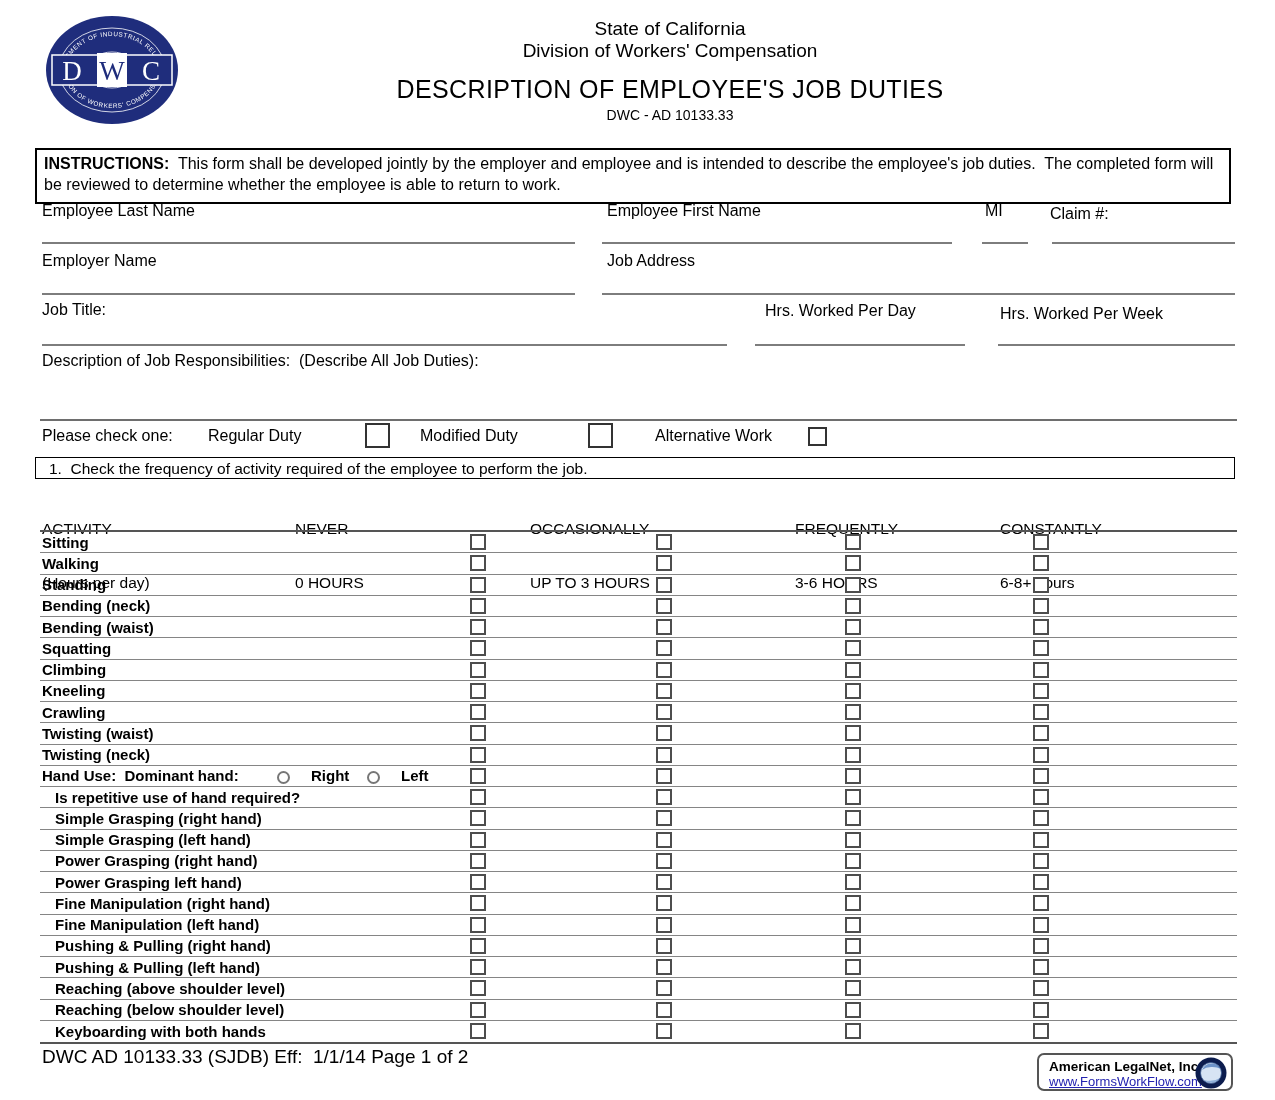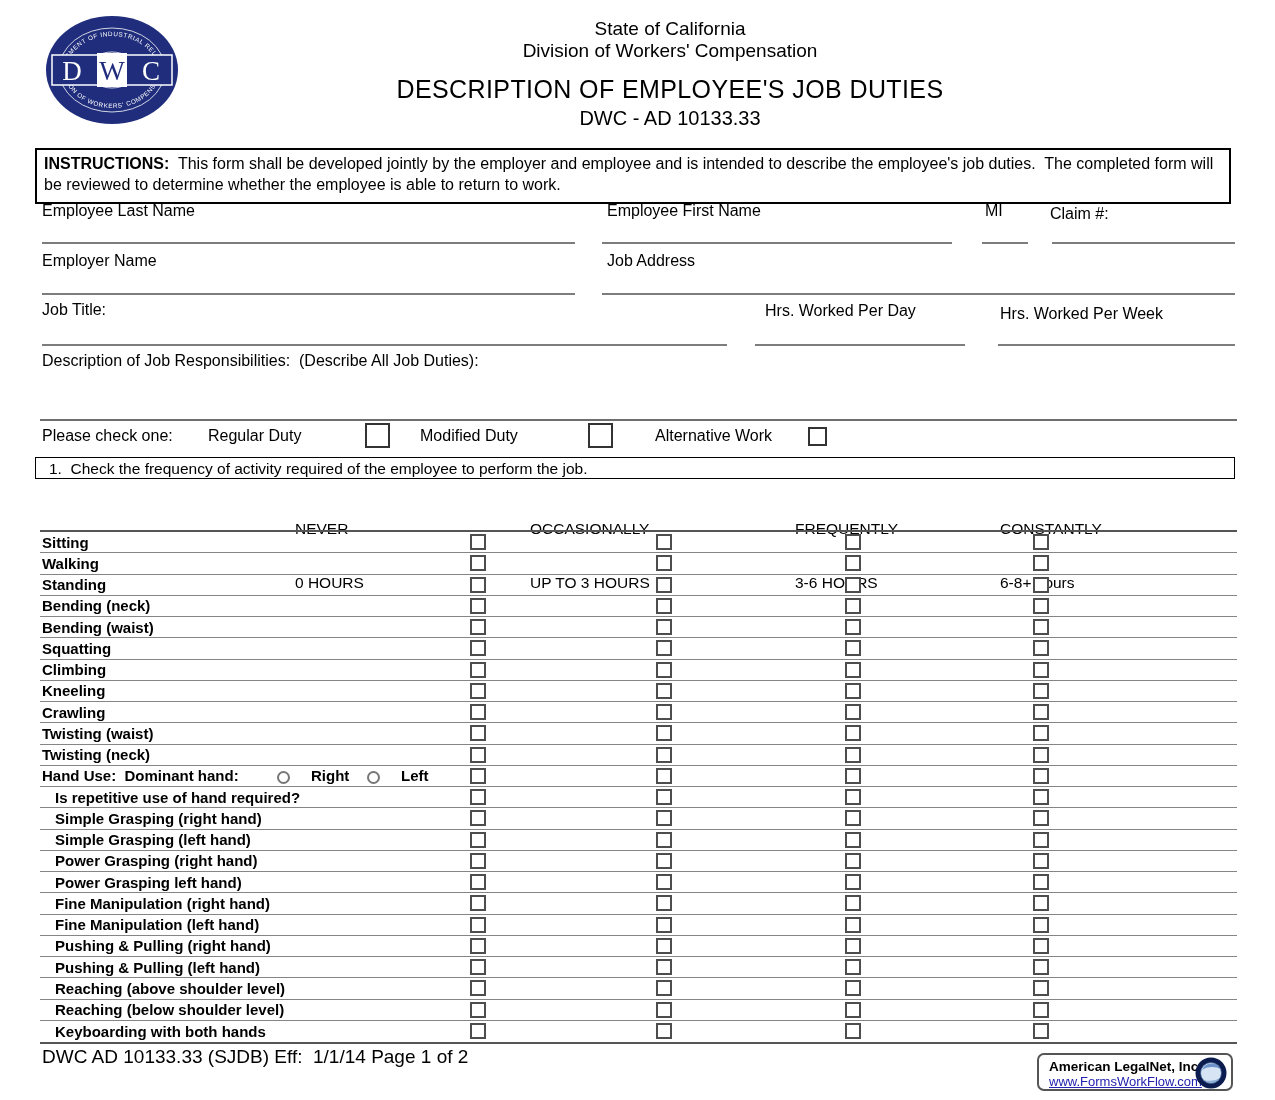--- a/index.html
+++ b/index.html
@@ -3,21 +3,21 @@
 <meta charset="utf-8">
 <style>
   html,body{margin:0;padding:0;background:#fff;}
   .page{position:relative;width:1275px;height:1100px;background:#fff;color:#000;
         font-family:"Liberation Sans", sans-serif;overflow:hidden;}
 
   
   .hdr{position:absolute;left:120px;top:18px;width:1100px;text-align:center;}
   .hdr .l1,.hdr .l2{font-size:19px;line-height:22px;}
   .hdr .title{font-size:25px;margin-top:13px;letter-spacing:.4px;}
-  .hdr .num{font-size:20px;margin-top:3px;}
+  .hdr .num{font-size:14px;margin-top:3px;}
   .logo{position:absolute;left:44px;top:14px;}
 
   
   .instructions{position:absolute;left:35px;top:148px;width:1178px;height:46px;
     border:2px solid #000;padding:3px 7px;font-size:16px;line-height:21px;}
   .instructions .txt{white-space:pre-wrap;}
 
   
   .lbl{position:absolute;font-size:16px;white-space:pre;}
   .ul{position:absolute;height:0;border-bottom:2px solid #7d7d7d;}
@@ -127,20 +127,24 @@
   <div class="lbl" style="left:42px;top:427px;">Please check one:</div>
   <div class="lbl" style="left:208px;top:427px;">Regular Duty</div>
   <div class="cob b1"></div>
   <div class="lbl" style="left:420px;top:427px;">Modified Duty</div>
   <div class="cob b2"></div>
   <div class="lbl" style="left:655px;top:427px;">Alternative Work</div>
   <div class="cob b3"></div>
 
   <div class="sec1">1.  Check the frequency of activity required of the employee to perform the job.</div>
 
+  <div class="colhdr ch0">
+    <div>ACTIVITY</div>
+    <div>(Hours per day)</div>
+  </div>
   <div class="colhdr ch1">
     <div>NEVER</div>
     <div>0 HOURS</div>
   </div>
   <div class="colhdr ch2">
     <div>OCCASIONALLY</div>
     <div>UP TO 3 HOURS</div>
   </div>
   <div class="colhdr ch3">
     <div>FREQUENTLY</div>

